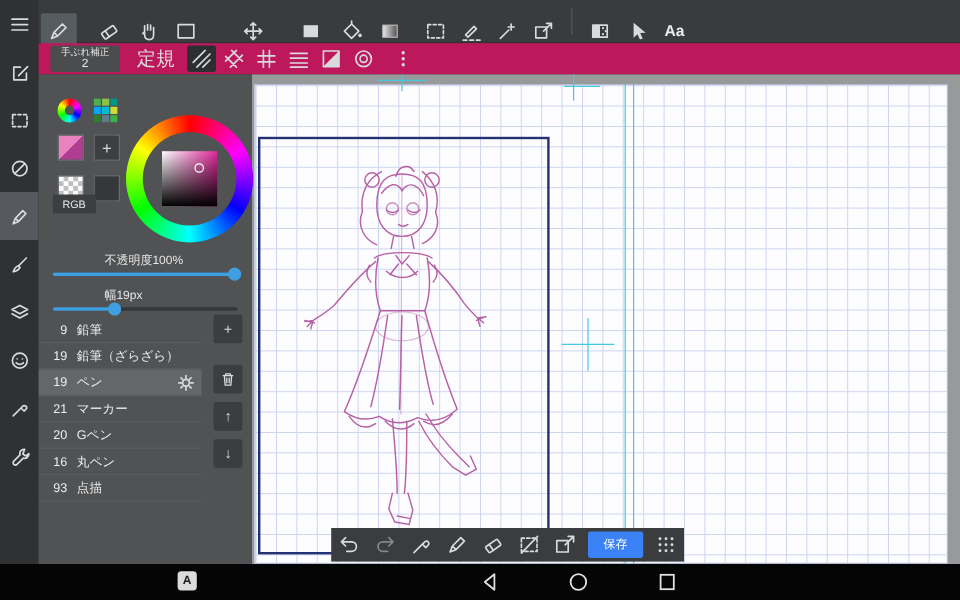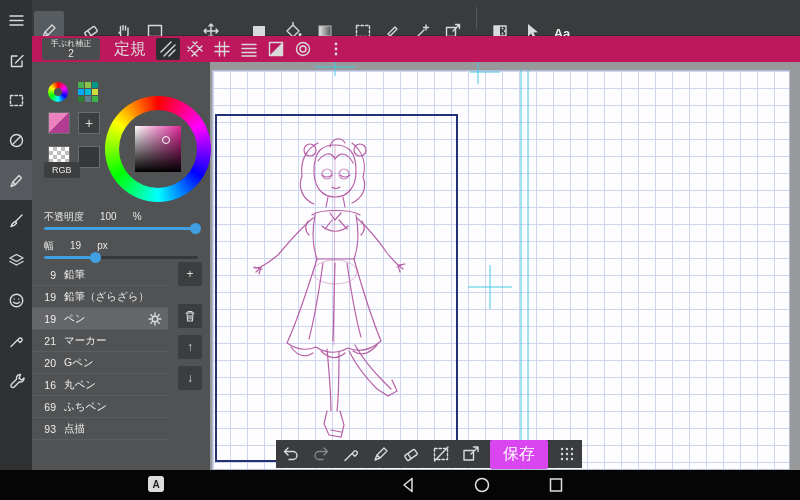--- a/index.html
+++ b/index.html
@@ -4,21 +4,21 @@
 <style>
   html,body{margin:0;padding:0;background:#222;}
   #stage{position:relative;width:800px;height:500px;overflow:hidden;background:#3a3c3e;
          font-family:"Liberation Sans","DejaVu Sans",sans-serif;-webkit-font-smoothing:antialiased;}
   svg{display:block;}
   .ic{stroke:#d9dadc;fill:none;stroke-width:1.4;stroke-linecap:round;stroke-linejoin:round;}
 
   
   #topbar{position:absolute;left:32px;top:0;width:768px;height:36px;background:#393b3d;
           display:flex;align-items:center;padding-left:2px;box-sizing:border-box;border-bottom:1px solid #2e3032;}
-  .ti{width:30px;height:30px;display:flex;align-items:flex-end;justify-content:center;border-radius:2px;flex:0 0 auto;margin-top:16px;}
+  .ti{width:30px;height:30px;display:flex;align-items:center;justify-content:center;border-radius:2px;flex:0 0 auto;margin-top:16px;}
   .ti.sel{background:#575c61;}
   .tdiv{width:1px;height:22px;background:#55585a;margin:0 8px;flex:0 0 auto;}
   .aa{color:#eceded;font-size:13px;font-weight:bold;}
 
   
   #rulerbar{position:absolute;left:32px;top:36px;width:768px;height:26px;background:#be185d;
             display:flex;align-items:center;padding-left:10px;box-sizing:border-box;}
   #stab{width:58px;height:22px;background:#4a4c4e;border-radius:2px;color:#e8e8e8;
         display:flex;flex-direction:column;align-items:center;justify-content:center;line-height:1;}
   #stab .l1{font-size:8px;}
@@ -44,21 +44,21 @@
   .sw-add{left:46px;top:50px;background:#3c3e40;color:#d8d8d8;font-size:14px;display:flex;align-items:center;justify-content:center;}
   .sw-checker{left:16px;top:84px;background:conic-gradient(#bfbfbf 25%,#fff 0 50%,#bfbfbf 0 75%,#fff 0);background-size:8px 8px;}
   .sw-dark{left:46px;top:84px;background:#35373a;}
   .wheel{left:73px;top:34px;width:106px;height:106px;border-radius:50%;
     background:conic-gradient(#f00,#f0f 17%,#00f 34%,#0ff 50%,#0f0 66%,#ff0 84%,#f00);}
   .wheel::after{content:"";position:absolute;inset:14px;border-radius:50%;background:#505254;}
   .sv{left:103px;top:64px;width:46px;height:46px;
     background:linear-gradient(to top,#000,rgba(0,0,0,0)),linear-gradient(to right,#fff,#e0289a);}
   .sv-dot{left:130px;top:74px;width:8px;height:8px;border:1.5px solid #fff;border-radius:50%;box-sizing:border-box;}
   .rgb{left:12px;top:100px;background:#3c3e40;color:#e8e8e8;font-size:9px;padding:3px 8px;border-radius:2px;}
-  .sld-label{color:#e6e6e6;font-size:10px;display:flex;gap:16px;align-items:baseline;}
+  .sld-label{color:#e6e6e6;font-size:10px;display:flex;gap:0;align-items:baseline;margin-left:43px;}
   .slider{height:3px;background:#35373a;border-radius:2px;}
   .sfill{height:3px;background:#3f9fe0;border-radius:2px;}
   .thumb{position:absolute;top:-4px;width:11px;height:11px;border-radius:50%;background:#3f9fe0;}
   #brush-list{left:0;top:202px;width:136px;}
   .brow{height:22px;display:flex;align-items:center;font-size:10.5px;color:#ededed;
         border-bottom:1px solid #5b5d5f;padding:0 6px;box-sizing:border-box;width:136px;}
   .brow .num{width:18px;text-align:right;margin-right:8px;flex:0 0 auto;}
   .brow .bname{white-space:nowrap;overflow:hidden;}
   .brow.sel{background:#646669;}
   .brow .gear{margin-left:auto;flex:0 0 auto;}
@@ -68,21 +68,21 @@
   
   #canvas{position:absolute;left:210px;top:62px;width:590px;height:408px;background:#98999b;overflow:hidden;}
   #page{position:absolute;left:2px;top:8px;width:578px;height:400px;background:#fdfdff;border:1px solid #b6bdd2;box-sizing:border-box;
     background-image:linear-gradient(to right,#cdd5ef 1px,transparent 1px),linear-gradient(to bottom,#cdd5ef 1px,transparent 1px);
     background-size:17px 17px;}
   #overlay{position:absolute;left:0;top:0;}
 
   
   #floatbar{position:absolute;left:66px;top:378px;height:28px;background:#3a3c3e;display:flex;align-items:center;z-index:4;}
   .fi{width:30px;height:28px;display:flex;align-items:center;justify-content:center;flex:0 0 auto;}
-  .save-btn{background:#d946ef;color:#fff;font-size:16px;padding:4px 13px;border-radius:2px;margin:0 4px;flex:0 0 auto;font-family:Liberation Mono, monospace;}
+  .save-btn{background:#3b82f6;color:#fff;font-size:10px;padding:4px 13px;border-radius:2px;margin:0 4px;flex:0 0 auto;font-family:Liberation Mono, monospace;}
 
   
   #navbar{position:absolute;left:0;top:470px;width:800px;height:30px;background:#050506;z-index:7;}
   .nav-ic{position:absolute;top:5px;}
   #appicon{position:absolute;left:148px;top:6px;width:16px;height:16px;background:#dcdcdc;border-radius:3px;
            color:#222;font-size:10px;font-weight:bold;display:flex;align-items:center;justify-content:center;}
 </style>
 </head>
 <body>
 
@@ -353,24 +353,20 @@
           <span class="num">21</span>
           <span class="bname">マーカー</span>
         </div>
       <div class="brow">
           <span class="num">20</span>
           <span class="bname">Gペン</span>
         </div>
       <div class="brow">
           <span class="num">16</span>
           <span class="bname">丸ペン</span>
-        </div>
-      <div class="brow">
-          <span class="num">69</span>
-          <span class="bname">ふちペン</span>
         </div>
       <div class="brow">
           <span class="num">93</span>
           <span class="bname">点描</span>
         </div>
     </div>
 
     <div class="abtn" style="top:200px">
         <span>+</span>
       </div>

